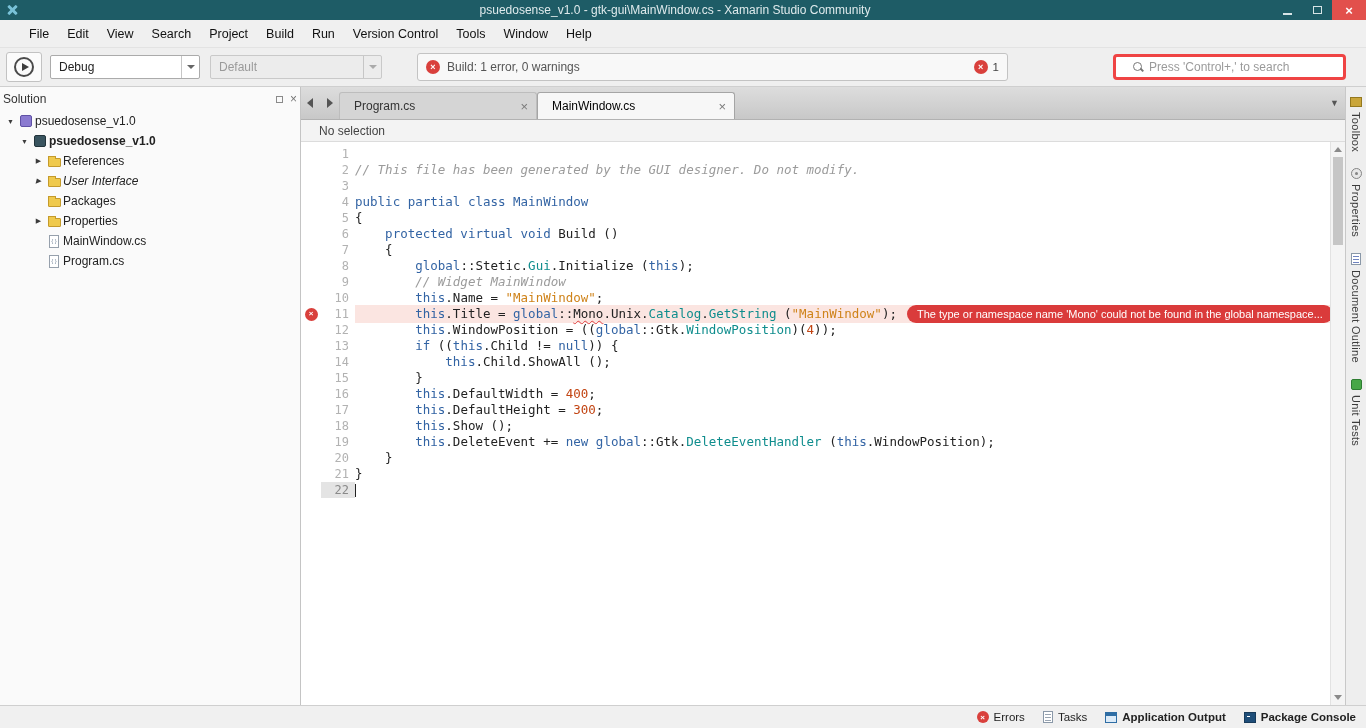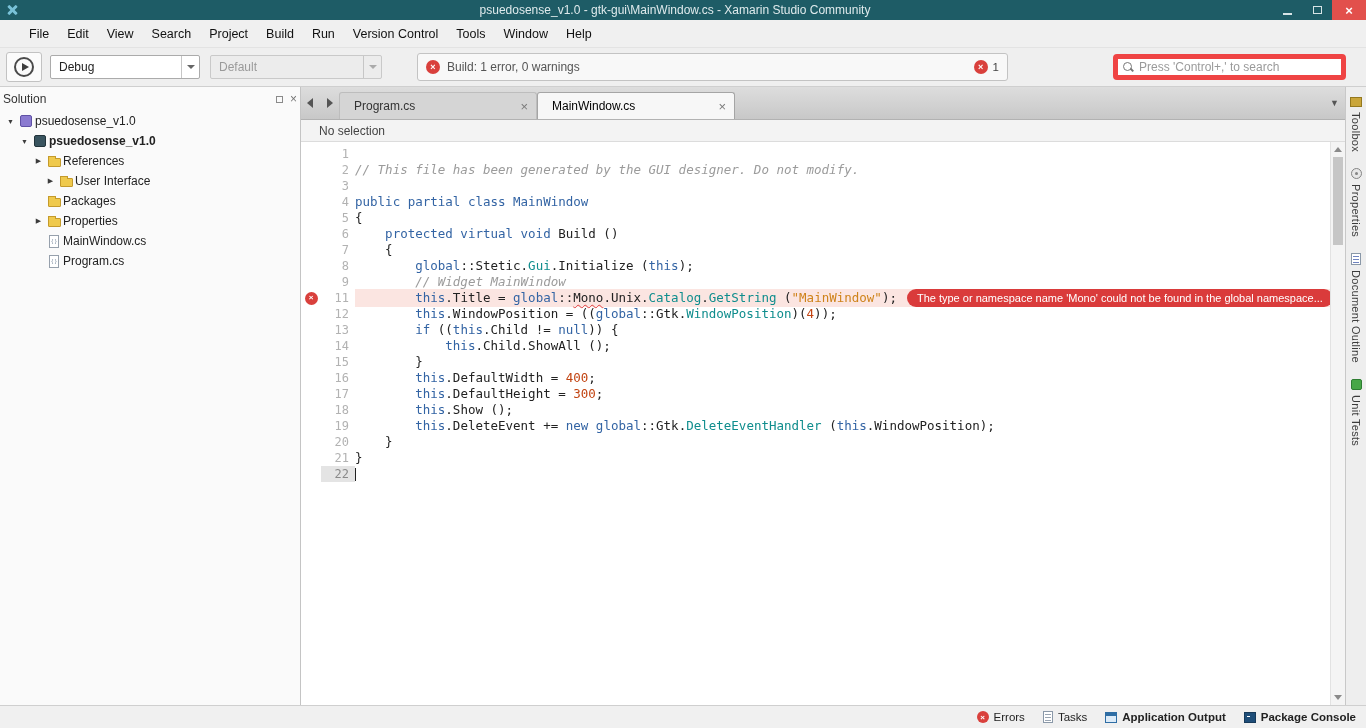--- a/index.html
+++ b/index.html
@@ -32,21 +32,21 @@
   .combo .combo-val { padding:0 8px; flex:1; }
   .combo .combo-arrow { width:18px; height:100%; border-left:1px solid #c6c6c6; display:flex; align-items:center; justify-content:center; }
   .tri-down { width:0; height:0; border-left:4px solid transparent; border-right:4px solid transparent; border-top:4px solid #666; }
   .combo.cfg { width:150px; margin-left:8px; }
   .combo.dev { width:172px; margin-left:10px; background:#ececec; color:#9a9a9a; border-color:#c9c9c9; }
   .combo.dev .tri-down { border-top-color:#aaa; }
   .build-status { flex:1; max-width:591px; height:28px; margin-left:35px; background:#f8f8f8; border:1px solid #c3c3c3; border-radius:3px; display:flex; align-items:center; padding:0 8px; }
   .err-circle { width:14px; height:14px; background:#d9403c; border-radius:50%; color:#fff; font-size:9px; font-weight:bold; display:inline-flex; align-items:center; justify-content:center; flex:0 0 auto; }
   .bs-text { margin-left:7px; font-size:12px; color:#555; }
   .bs-badge { margin-left:auto; display:flex; align-items:center; gap:5px; font-size:11.5px; color:#444; }
-  .searchbox { width:233px; height:26px; margin-left:auto; margin-right:20px; background:#fff; border:5px solid #ef4444; border-radius:4px; display:flex; align-items:center; padding:0 4px; }
+  .searchbox { width:233px; height:26px; margin-left:auto; margin-right:20px; background:#fff; border:3px solid #ef4444; border-radius:4px; display:flex; align-items:center; padding:0 16px; }
   .search-glyph { width:12px; height:12px; position:relative; flex:0 0 auto; }
   .search-glyph::before { content:""; position:absolute; left:1px; top:1px; width:7px; height:7px; border:1.5px solid #777; border-radius:50%; }
   .search-glyph::after { content:""; position:absolute; left:8px; top:8px; width:4px; height:1.5px; background:#777; transform:rotate(45deg); }
   .searchbox input { border:none; outline:none; flex:1; margin-left:5px; font-size:12px; font-family:"Liberation Sans",sans-serif; color:#333; background:transparent; }
   .searchbox input::placeholder { color:#9a9a9a; }
 
   
   .main { flex:1; display:flex; min-height:0; }
 
   
@@ -221,21 +221,21 @@
             </span>
             <span class="tree-label bold">psuedosense_v1.0</span>
           </div>
           <div class="tree-row" style="padding-left: 32px;">
             <span class="expander">▶</span>
             <span class="ticon">
               <span class="icon-references-folder"></span>
             </span>
             <span class="tree-label">References</span>
           </div>
-          <div class="tree-row" style="padding-left: 44px;">
+          <div class="tree-row" style="padding-left: 32px; font-style: italic;">
             <span class="expander">▶</span>
             <span class="ticon">
               <span class="icon-folder"></span>
             </span>
             <span class="tree-label">User Interface</span>
           </div>
           <div class="tree-row" style="padding-left: 32px;">
             <span class="expander"></span>
             <span class="ticon">
               <span class="icon-folder"></span>
@@ -324,20 +324,25 @@
             </div>
             <div class="code-line">
               <span class="gutter-icon"></span>
               <span class="line-num">8</span>
               <span class="code-text">        <span class="tok-k">global</span><span class="tok-p">::Stetic.</span><span class="tok-t">Gui</span><span class="tok-p">.Initialize (</span><span class="tok-k">this</span><span class="tok-p">);</span></span>
             </div>
             <div class="code-line">
               <span class="gutter-icon"></span>
               <span class="line-num">9</span>
               <span class="code-text">        <span class="tok-c">// Widget MainWindow</span></span>
+            </div>
+            <div class="code-line">
+              <span class="gutter-icon"></span>
+              <span class="line-num">10</span>
+              <span class="code-text">        <span class="tok-k">this</span><span class="tok-p">.Name = </span><span class="tok-s">"MainWindow"</span><span class="tok-p">;</span></span>
             </div>
             <div class="code-line error-line">
               <span class="gutter-icon">
                 <span class="gutter-err">×</span>
               </span>
               <span class="line-num">11</span>
               <span class="code-text">        <span class="tok-k">this</span><span class="tok-p">.Title = </span><span class="tok-k">global</span><span class="tok-p">::</span><span class="tok-e">Mono</span><span class="tok-p">.Unix.</span><span class="tok-t">Catalog</span><span class="tok-p">.</span><span class="tok-t">GetString</span><span class="tok-p"> (</span><span class="tok-s">"MainWindow"</span><span class="tok-p">);</span><span class="error-pill">The type or namespace name 'Mono' could not be found in the global namespace...</span></span>
             </div>
             <div class="code-line">
               <span class="gutter-icon"></span>

